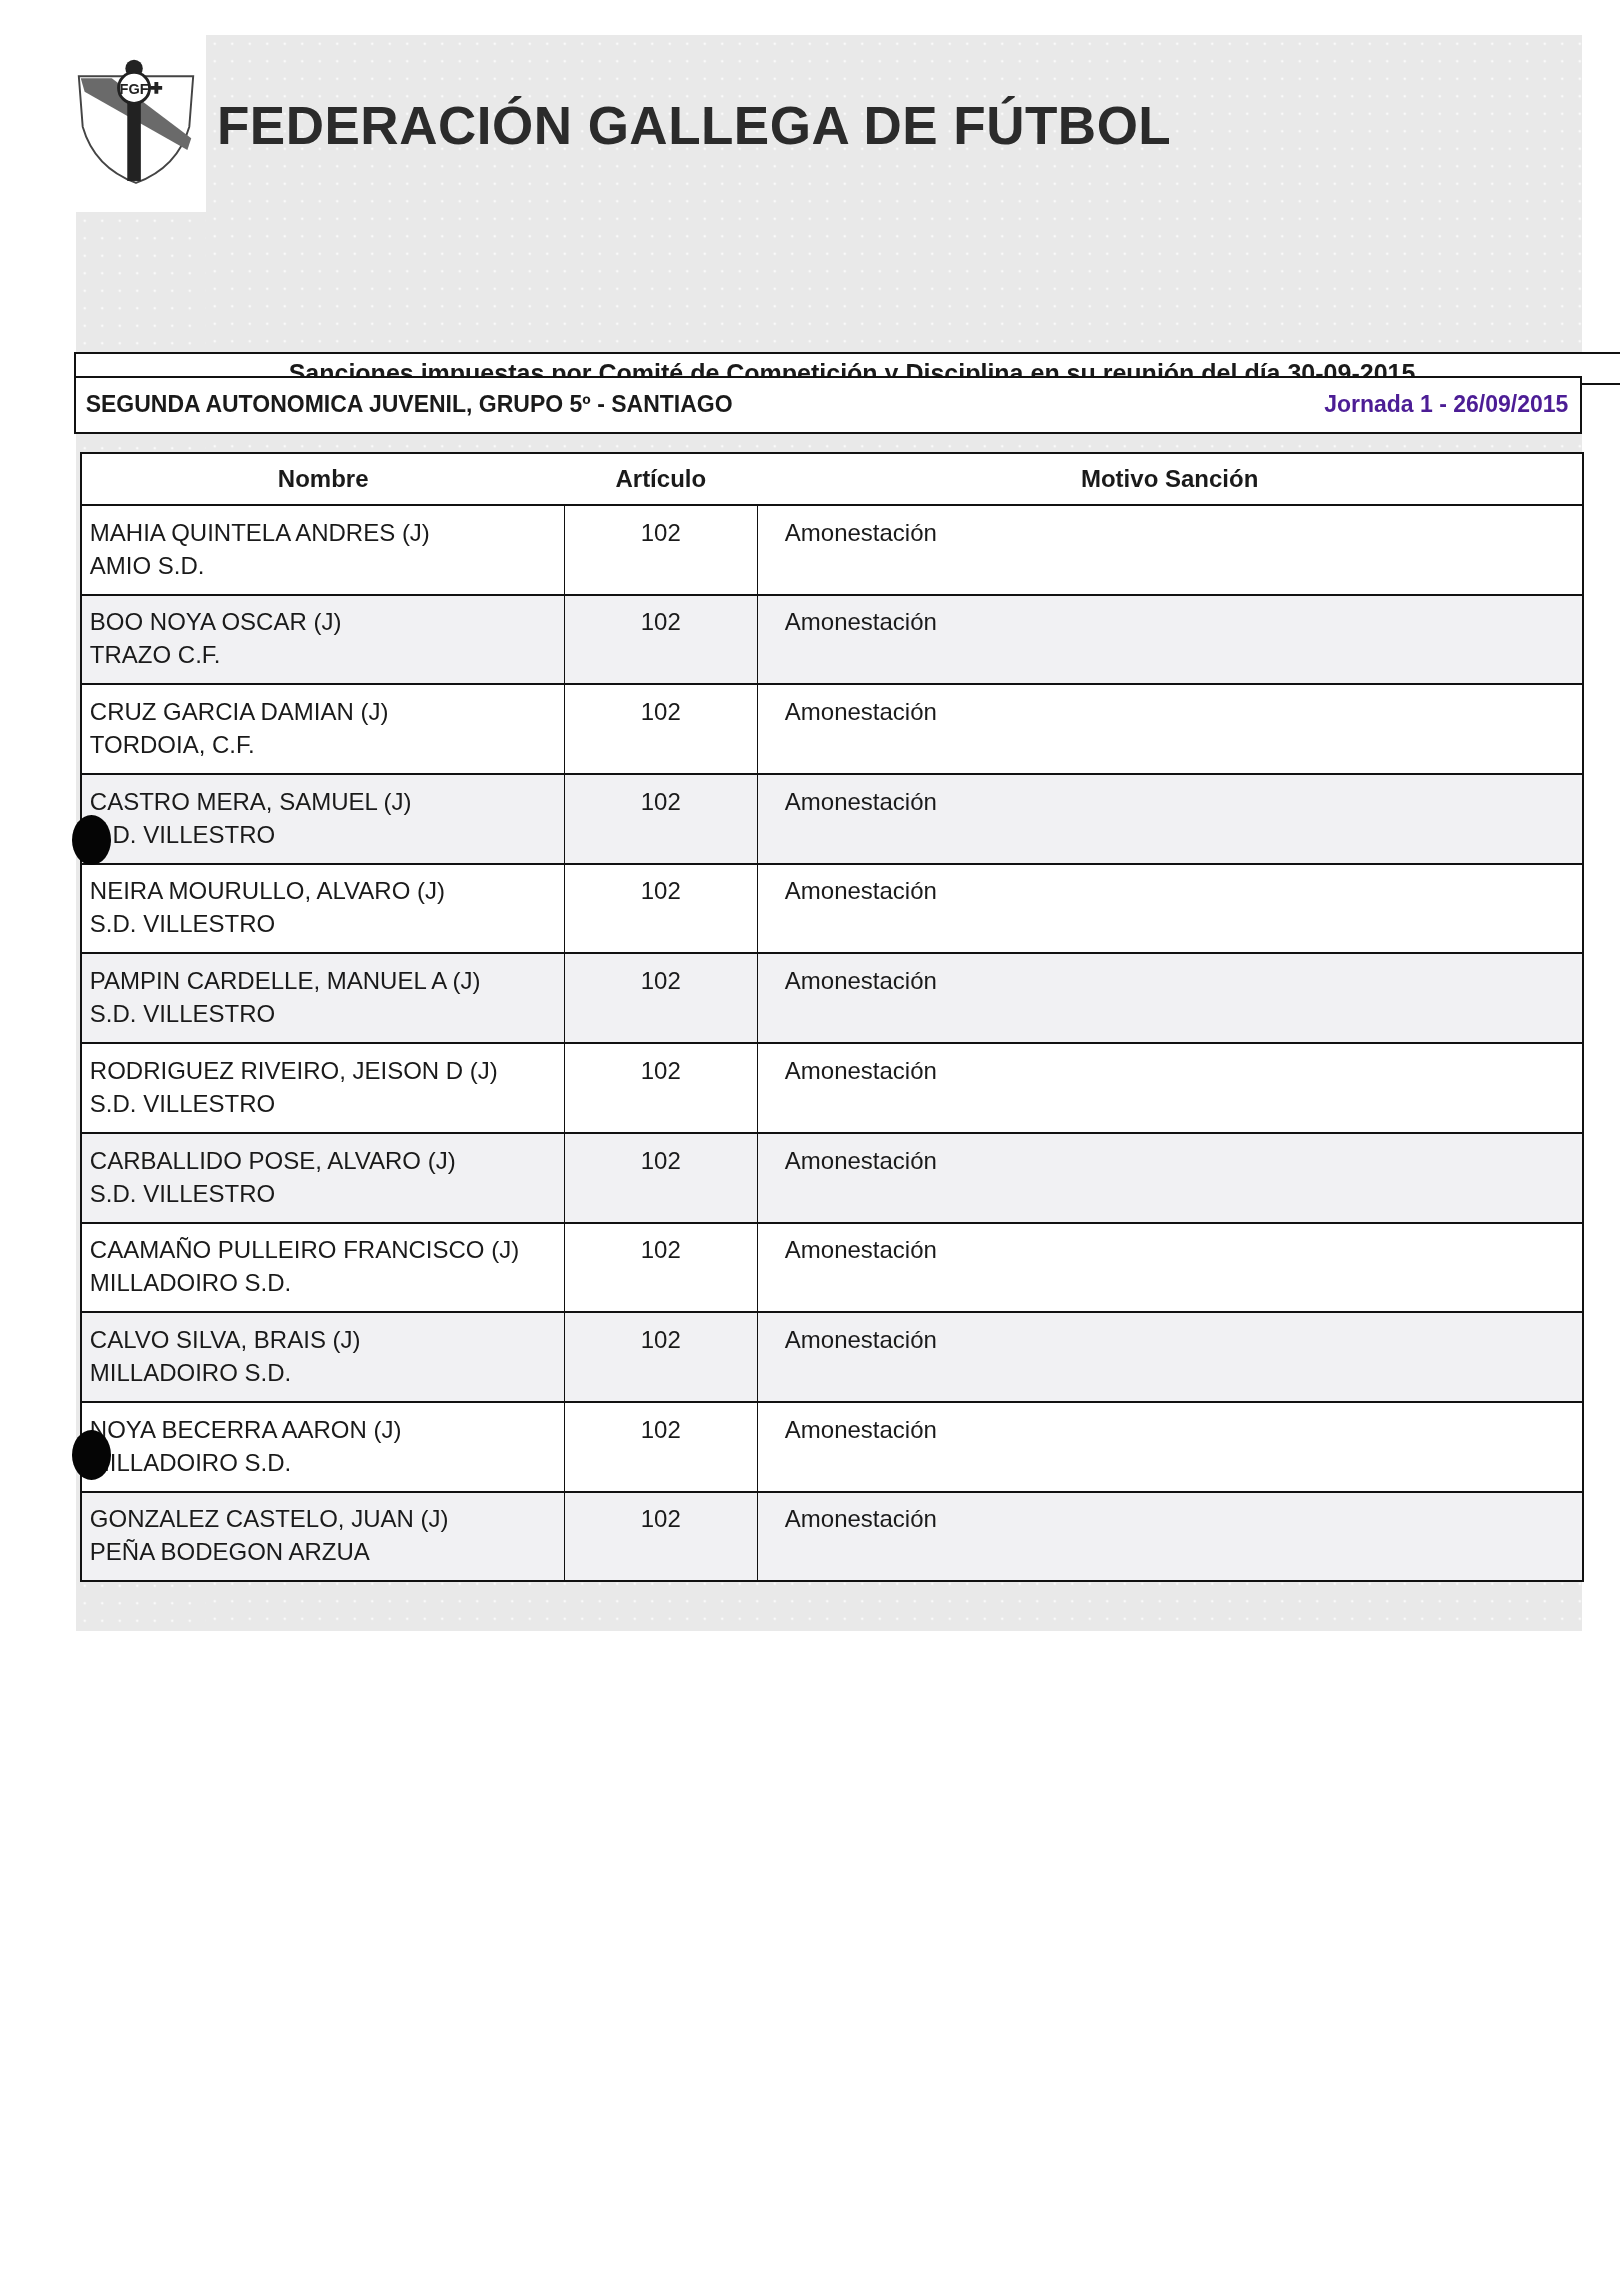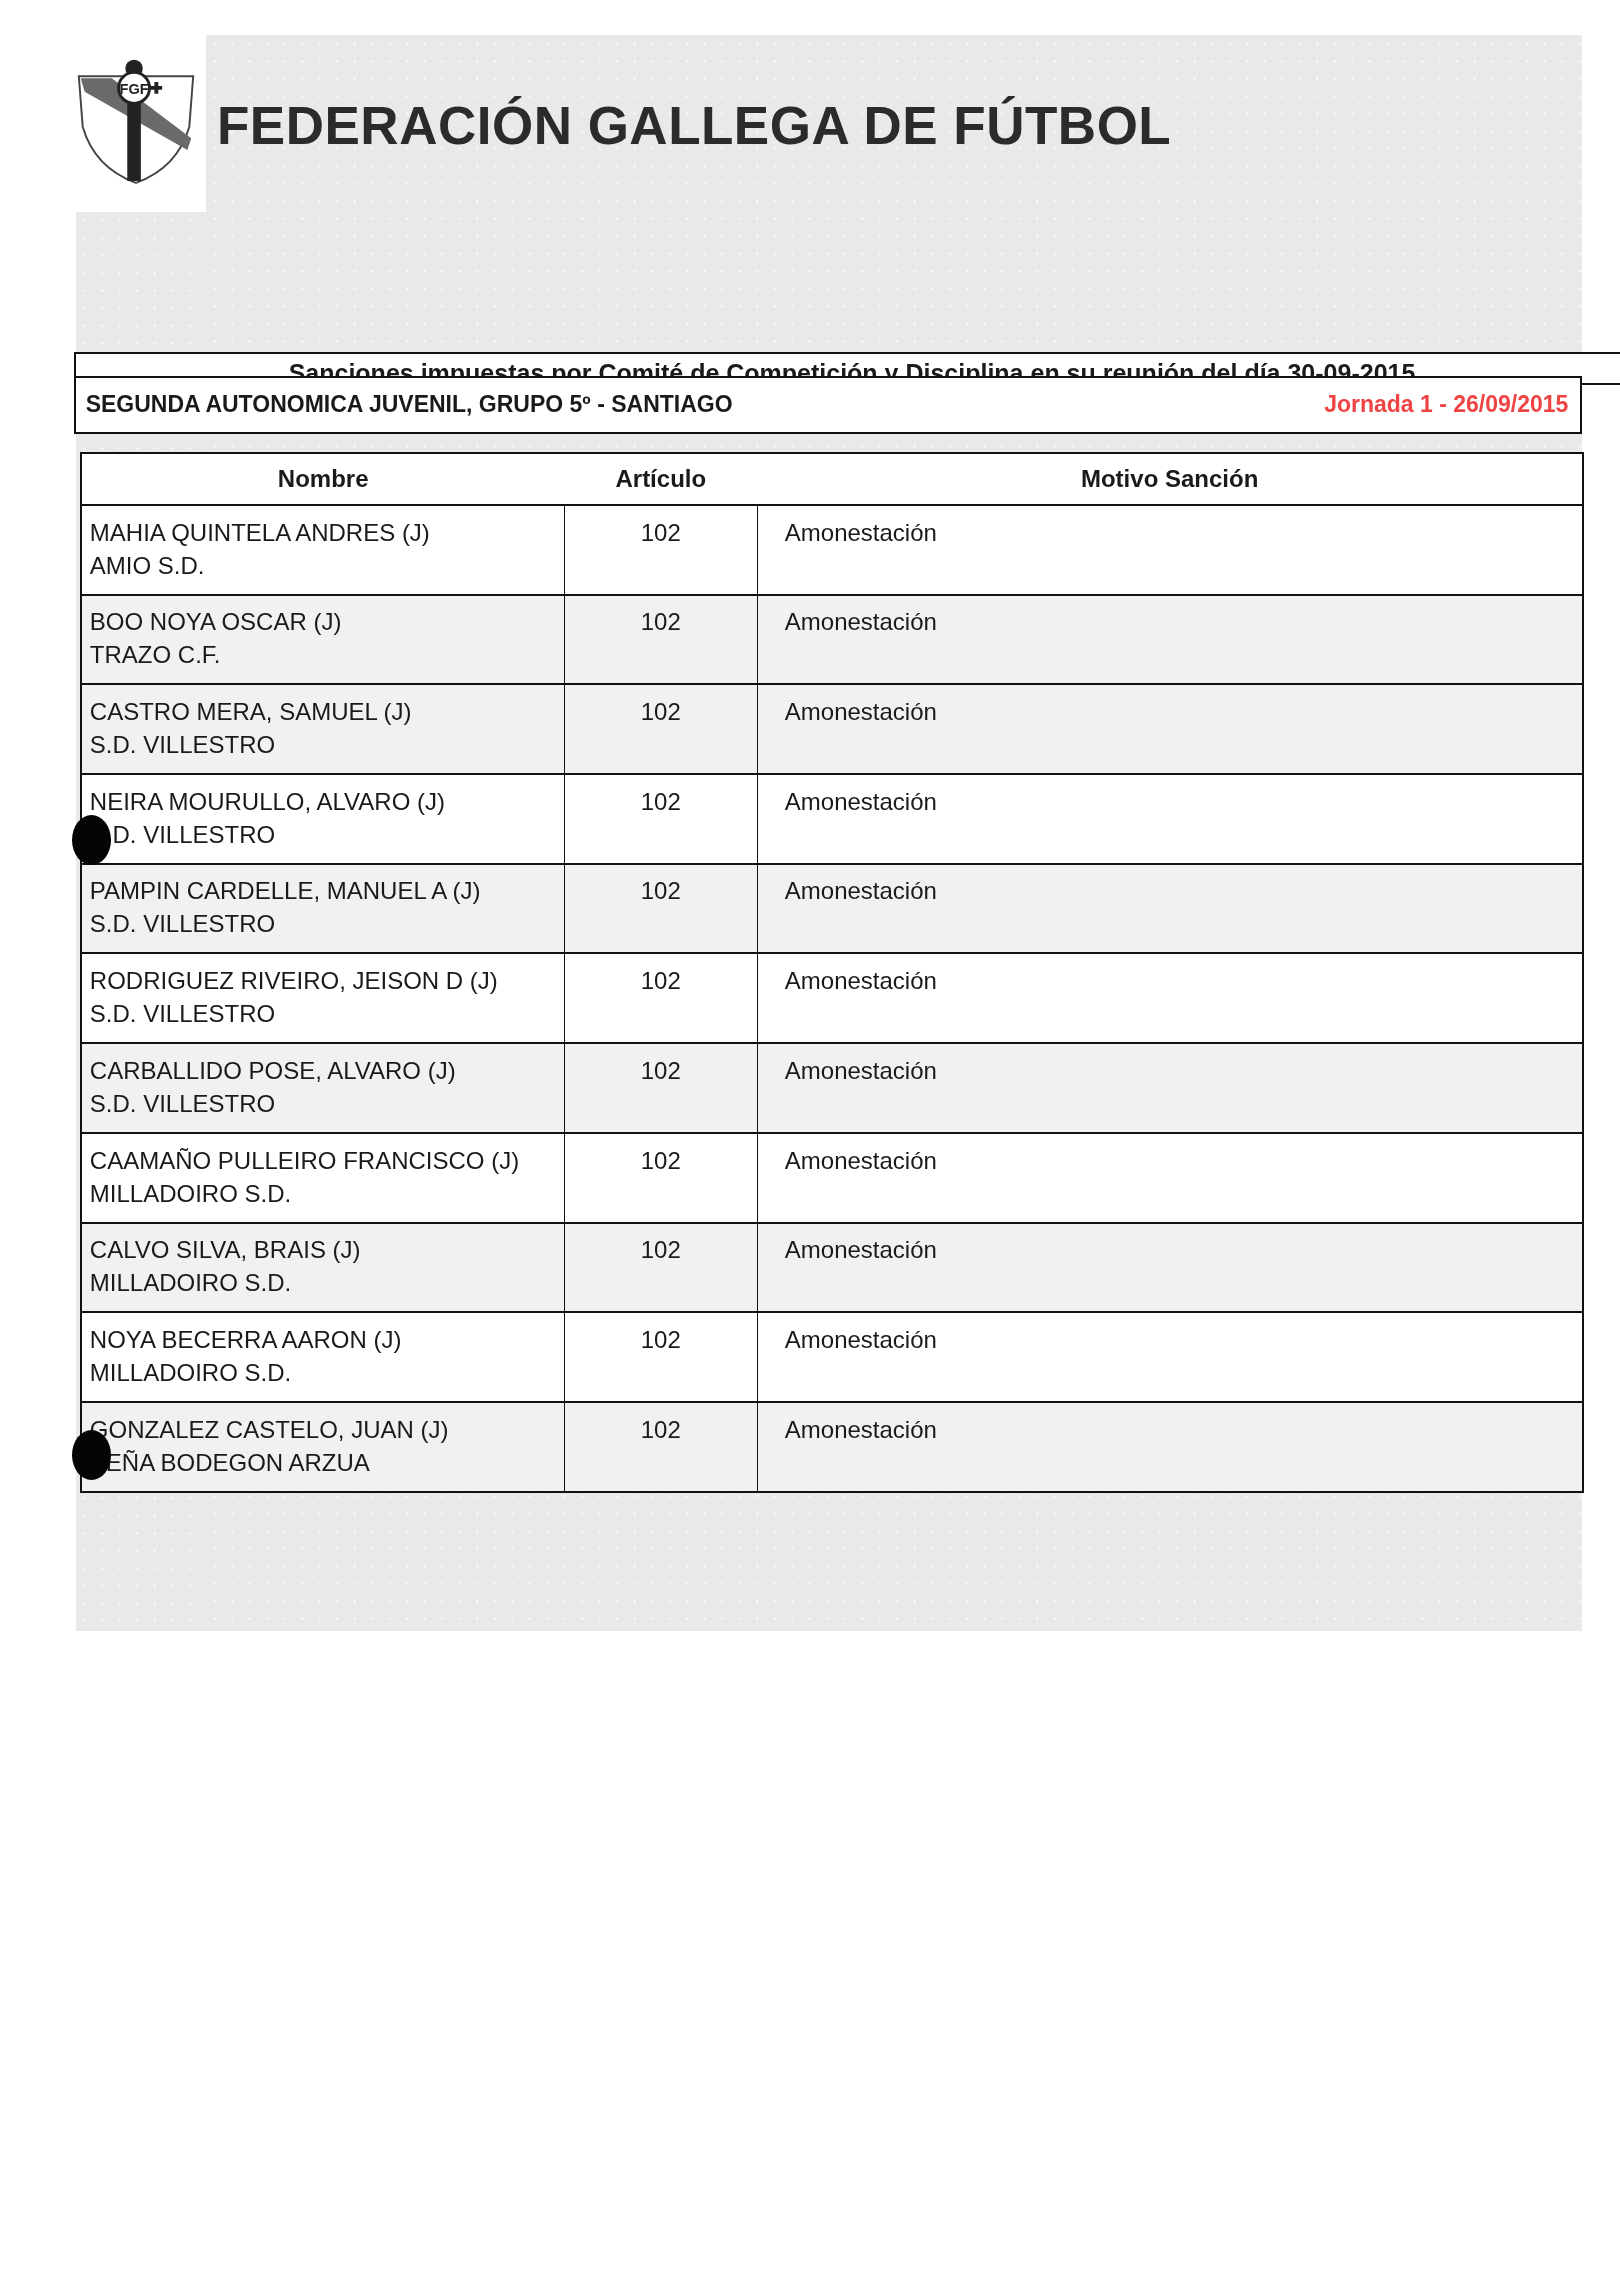--- a/index.html
+++ b/index.html
@@ -15,21 +15,21 @@
     background-size: 17.5px 17.5px; }
   .logo { position:absolute; left:73px; top:49px; width:126px; height:136px; }
   .org-title { position:absolute; left:217px; top:95px; font-size:53px; font-weight:bold;
     color:#2b2b2b; letter-spacing:0.5px; white-space:nowrap; }
   .box { position:absolute; background:#fff; border:2.9px solid #111; box-sizing:border-box; }
   .sanciones-box { left:74px; top:312px; width:1556px; height:33px;margin-top:40px; }
   .sanciones-title { position:absolute; left:0; right:0; top:4.9px; text-align:center;
     font-size:25px; font-weight:bold; text-decoration:underline; white-space:nowrap; }
   .group-box { left:74px; top:376px; width:1508px; height:58px; }
   .group-name { position:absolute; left:9.7px; top:12.6px; font-size:23px; font-weight:bold; white-space:nowrap; }
-  .jornada { position:absolute; right:11.6px; top:12.6px; font-size:23px; font-weight:bold; color:#ef4444; white-space:nowrap; }
+  .jornada { position:absolute; right:11.6px; top:12.6px; font-size:23px; font-weight:bold; color:#4c1d95; white-space:nowrap; }
   table.sanc { position:absolute; left:80px; top:452px; width:1504px; border-collapse:collapse;
     background:#fff; border:2.9px solid #111; }
   table.sanc th { font-size:24px; font-weight:bold; height:50px; border-bottom:2.9px solid #111; padding:0; }
   table.sanc td { vertical-align:top; border:1.9px solid #111; border-top:2.9px solid #111; font-size:24px;
     height:78px; padding:0; line-height:33px; }
   td.c-name { width:474px; padding-left:7.8px !important; padding-top:9.7px !important; }
   td.c-art { width:192px; text-align:center; padding-top:9.7px !important; }
   td.c-mot { padding-left:27px !important; padding-top:9.7px !important; padding-right:19.4px !important; }
   tr.shade td { background:#f1f1f3; }
   .punch { position:absolute; width:39px; height:50px; background:#050505; border-radius:50%; }
@@ -77,20 +77,28 @@
           <div>MAHIA QUINTELA ANDRES (J)</div>
           <div>AMIO S.D.</div>
         </td>
         <td class="c-art">102</td>
         <td class="c-mot">Amonestación</td>
       </tr>
       <tr class="shade">
         <td class="c-name">
           <div>BOO NOYA OSCAR (J)</div>
           <div>TRAZO C.F.</div>
+        </td>
+        <td class="c-art">102</td>
+        <td class="c-mot">Amonestación</td>
+      </tr>
+      <tr>
+        <td class="c-name">
+          <div>CRUZ GARCIA DAMIAN (J)</div>
+          <div>TORDOIA, C.F.</div>
         </td>
         <td class="c-art">102</td>
         <td class="c-mot">Amonestación</td>
       </tr>
       <tr class="shade">
         <td class="c-name">
           <div>CASTRO MERA, SAMUEL (J)</div>
           <div>S.D. VILLESTRO</div>
         </td>
         <td class="c-art">102</td>

